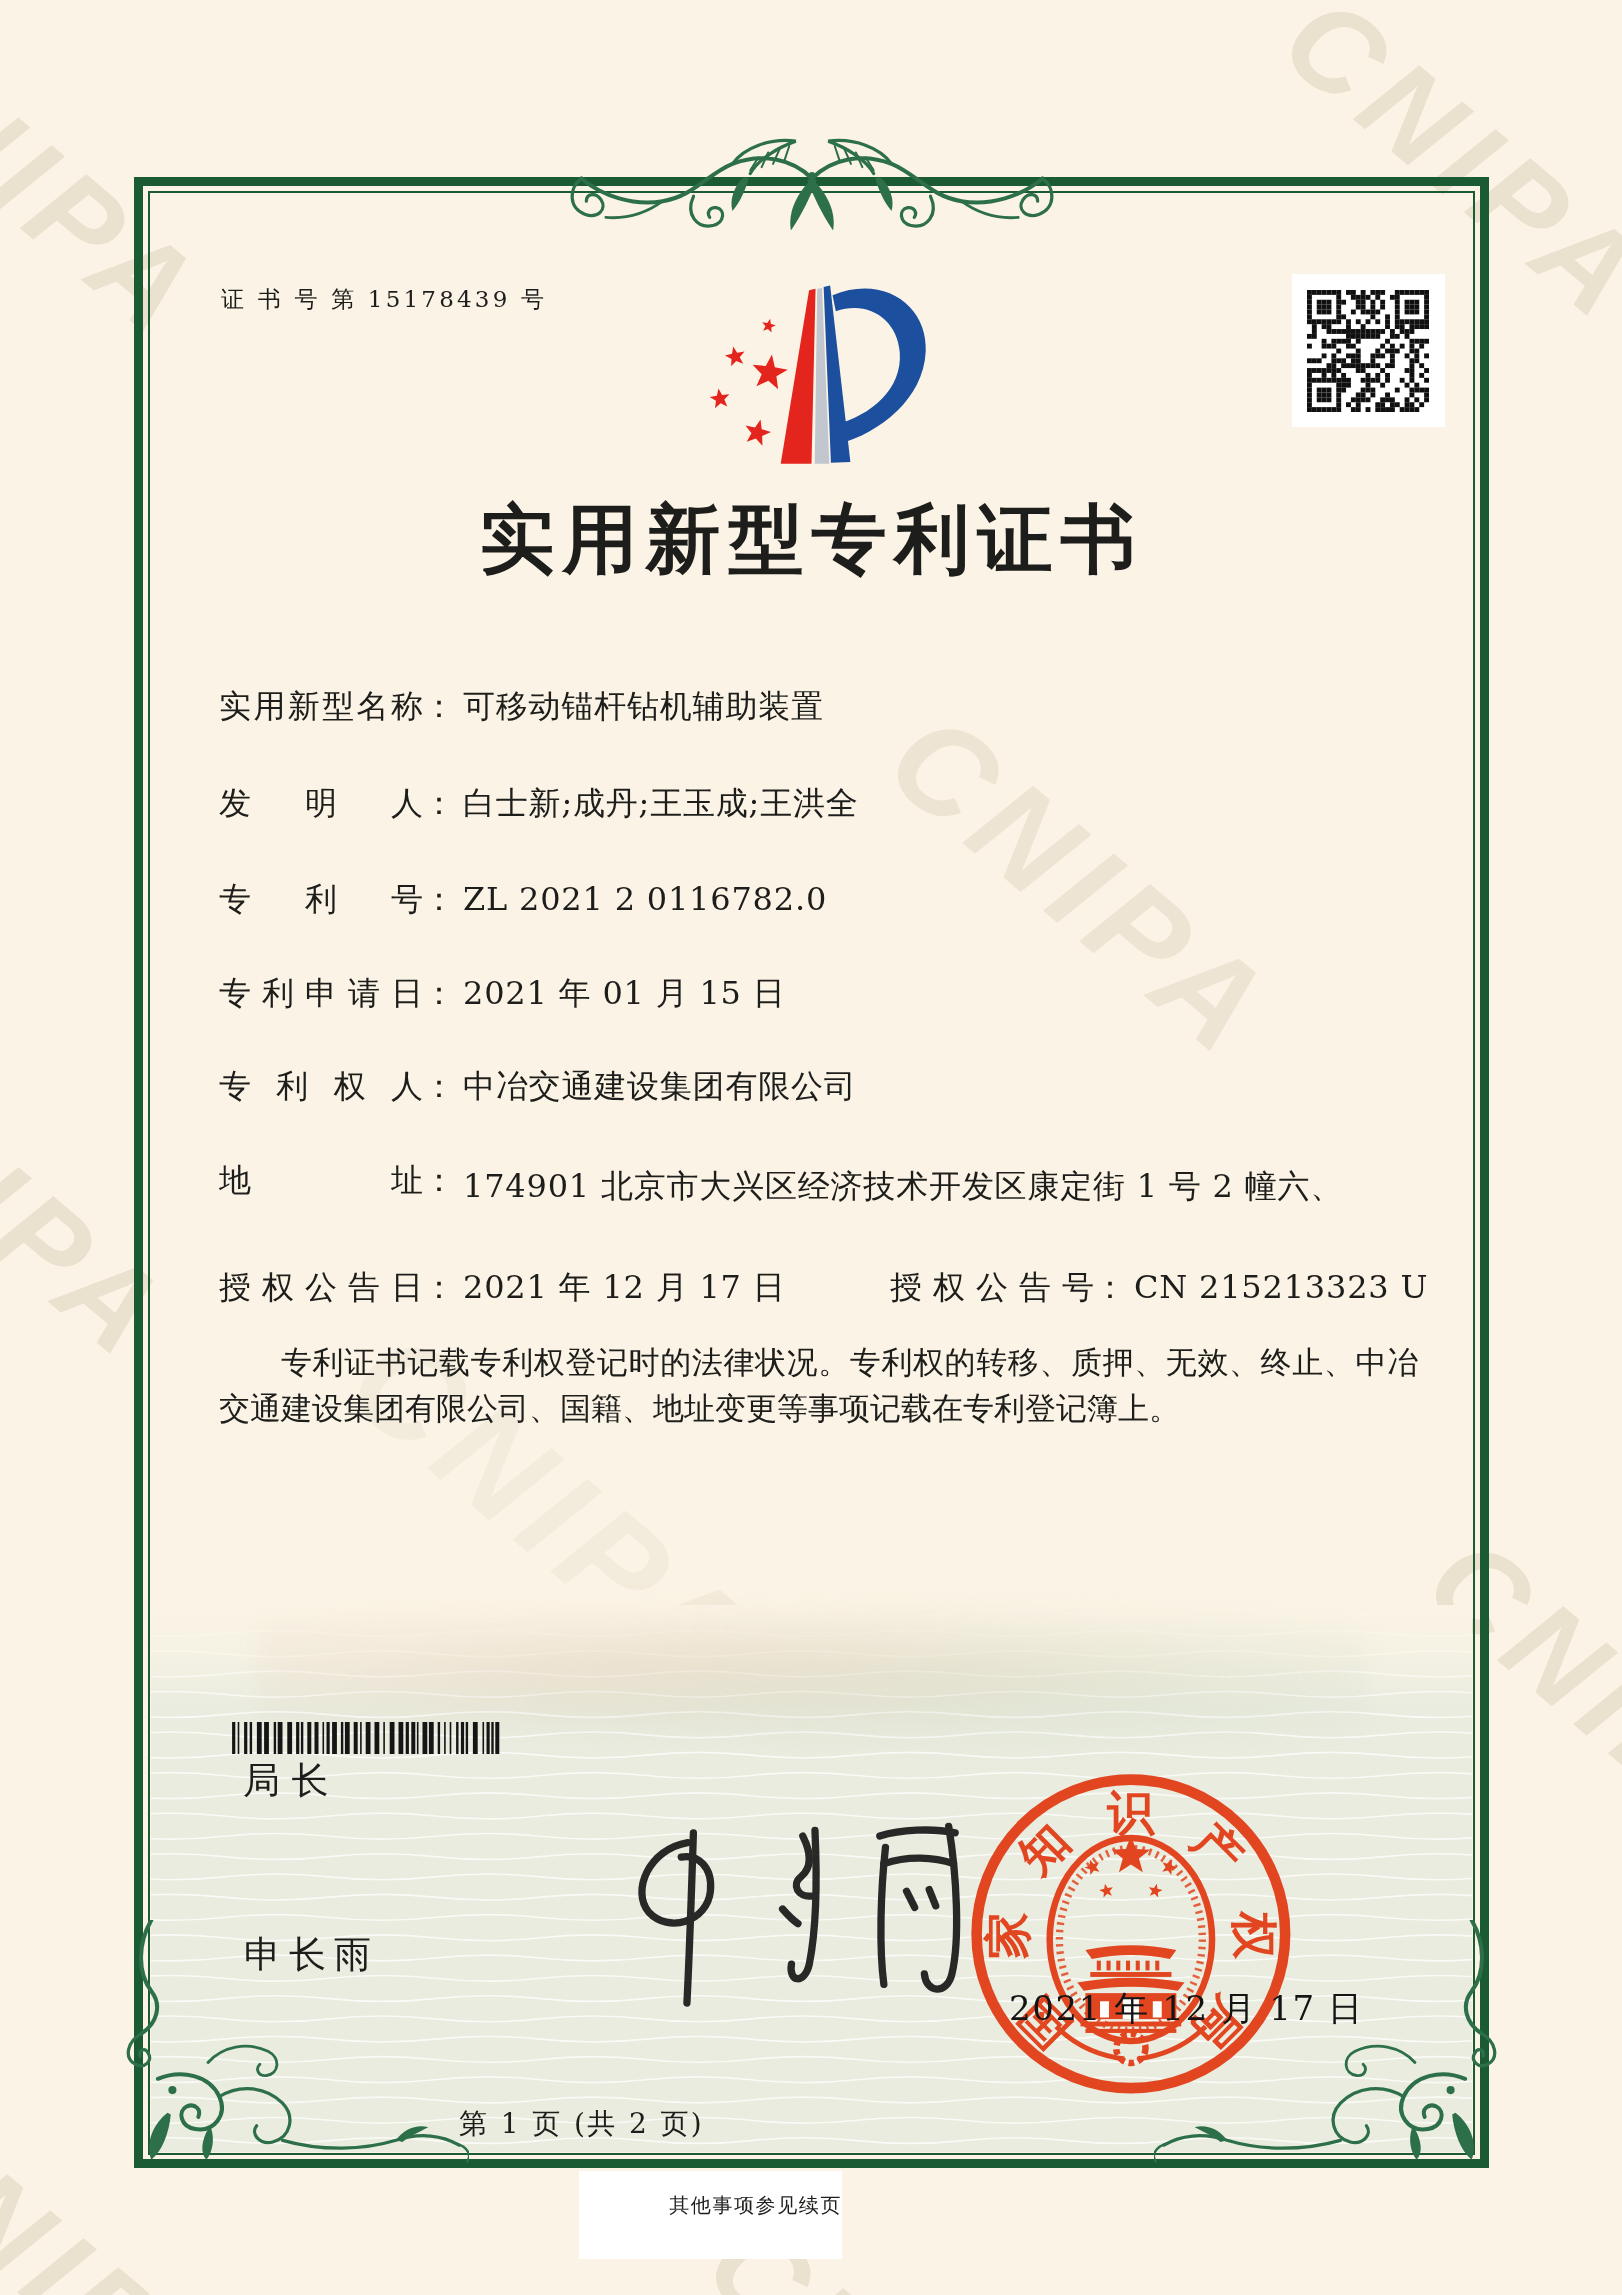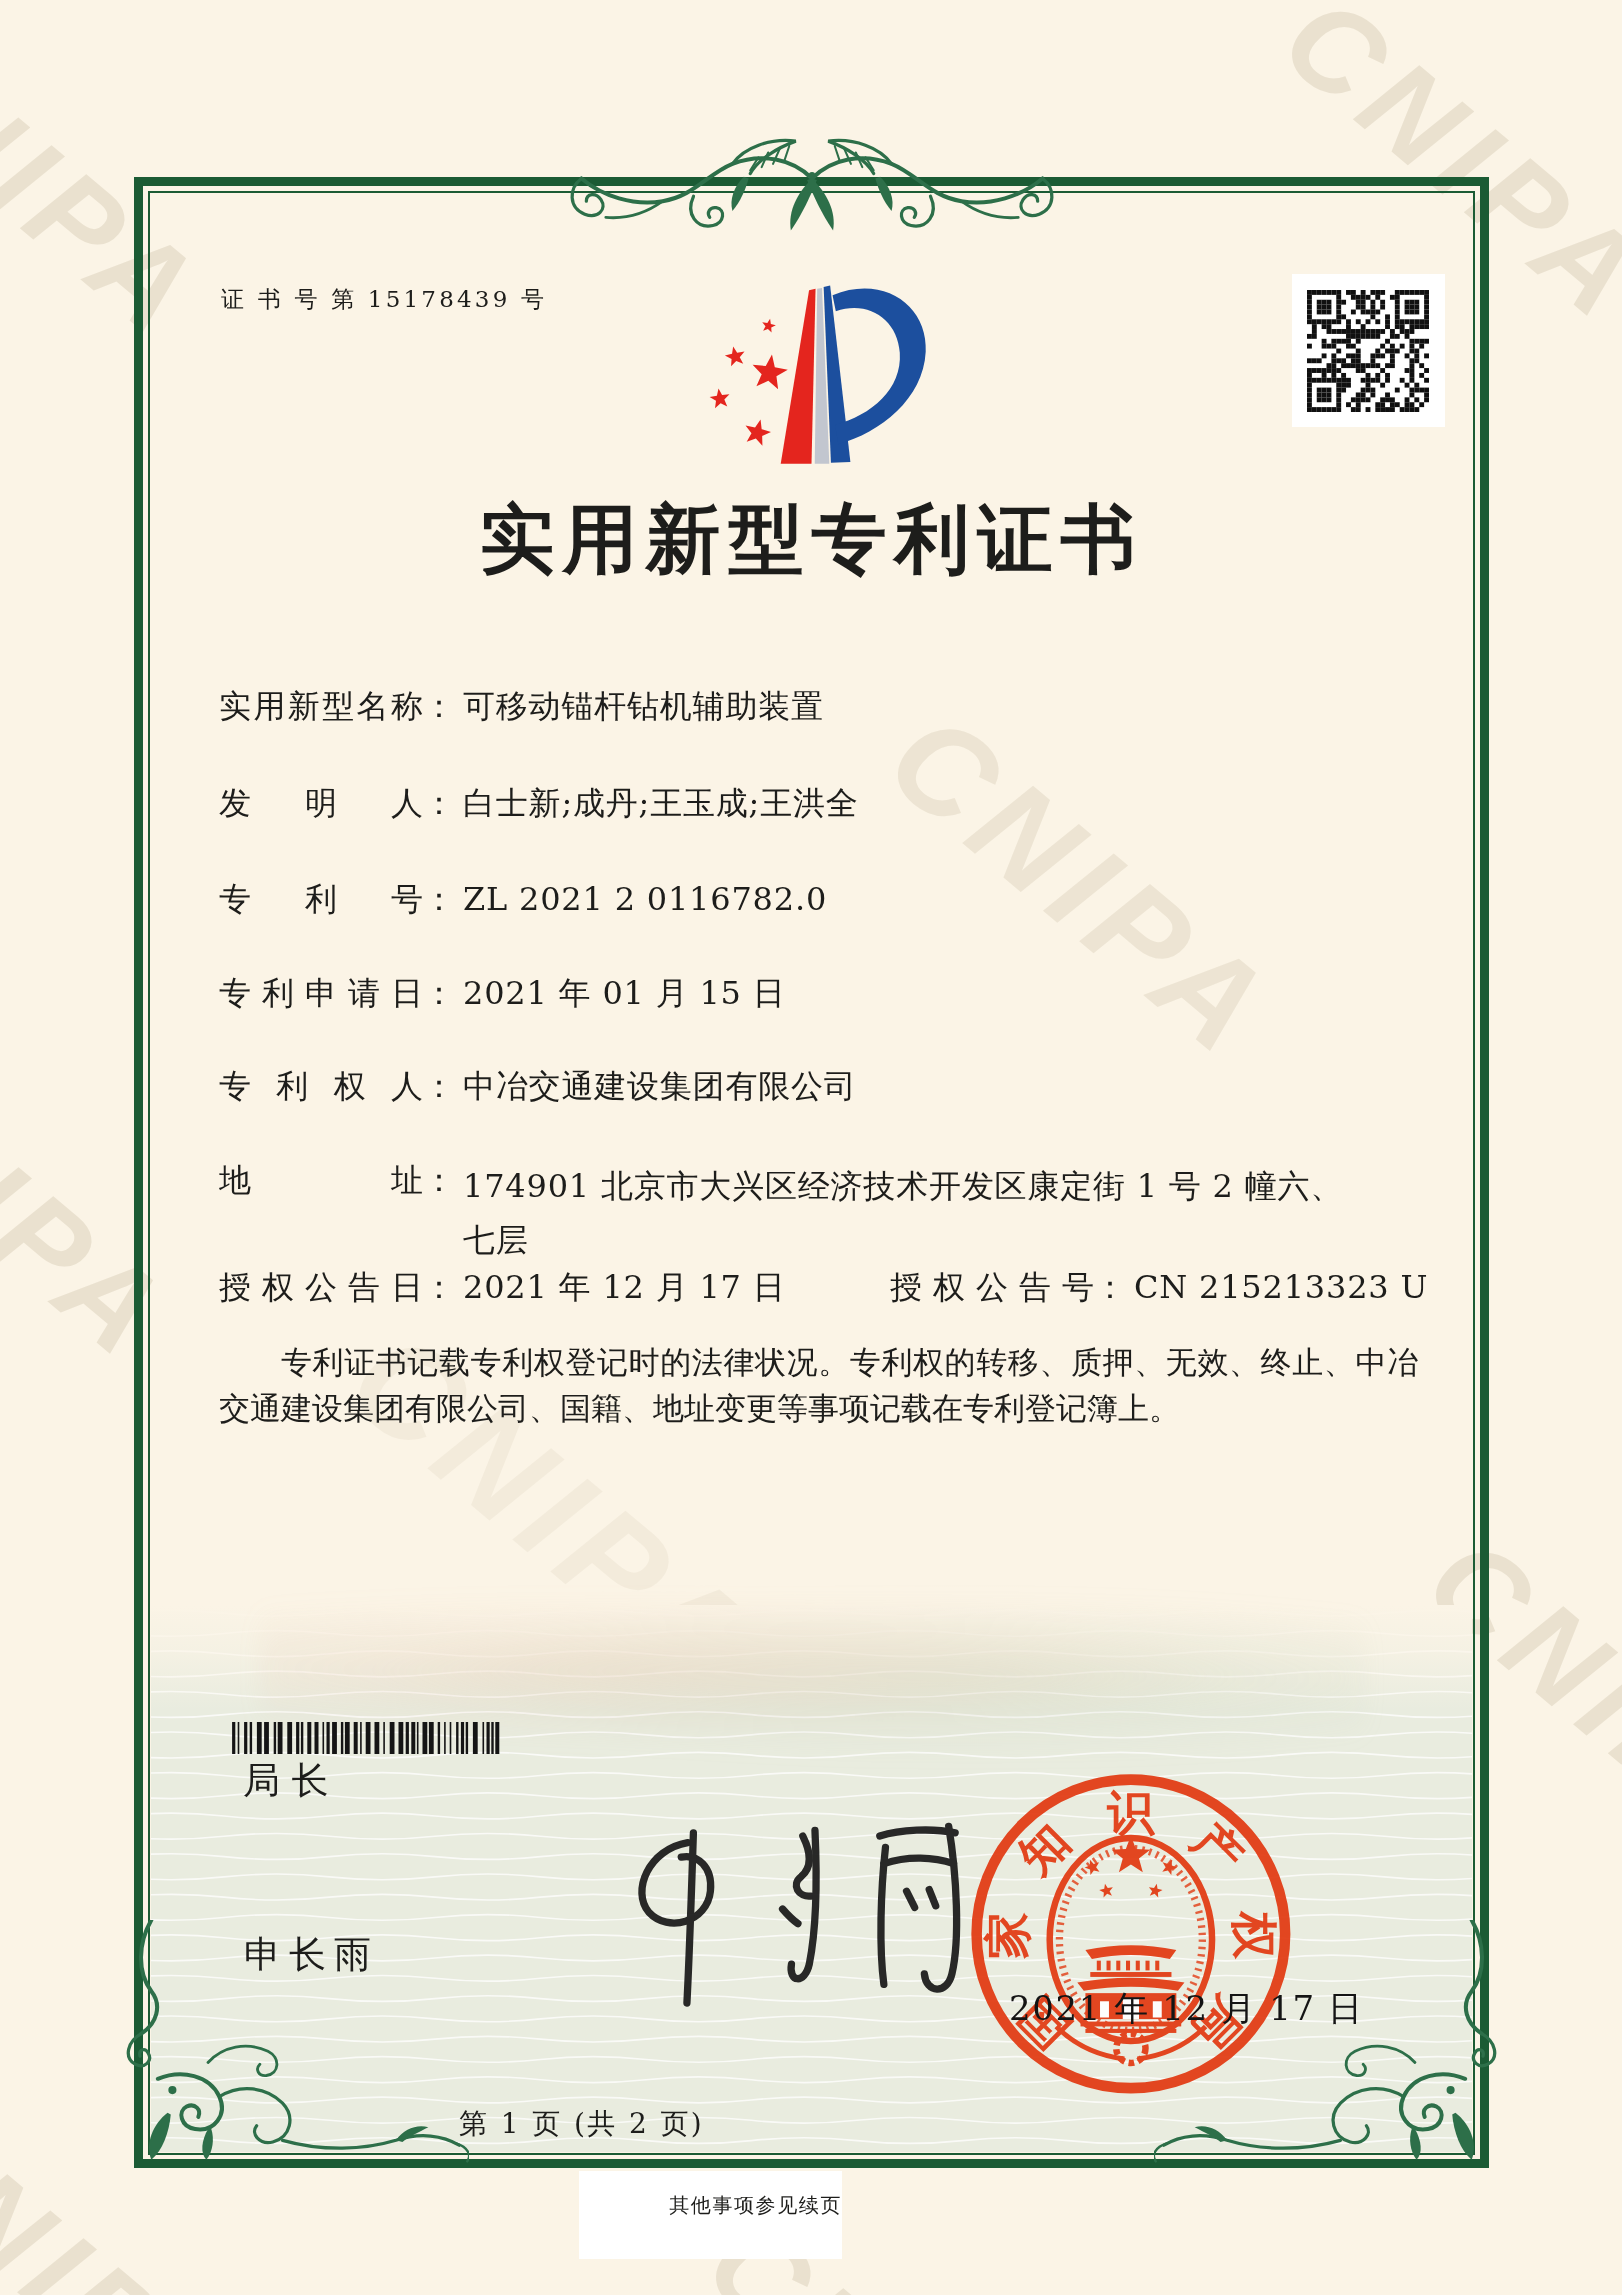--- a/index.html
+++ b/index.html
@@ -540,21 +540,21 @@
         <span>专</span>
         <span>利</span>
         <span>权</span>
         <span>人</span>
       </span><span class="colon">：</span><span class="fvalue">中冶交通建设集团有限公司</span>
   </div>
   <div class="frow" style="top:1159px">
     <span class="flabel">
         <span>地</span>
         <span>址</span>
-      </span><span class="colon">：</span><span class="fvalue multi"><div>174901 北京市大兴区经济技术开发区康定街 1 号 2 幢六、</div><div>七层</div></span>
+      </span><span class="colon">：</span><span class="fvalue multi"><div>174901 北京市大兴区经济技术开发区康定街 1 号 2 幢六、</div></span>
   </div>
   <div class="frow" style="top:1266px">
     <span class="flabel">
         <span>授</span>
         <span>权</span>
         <span>公</span>
         <span>告</span>
         <span>日</span>
       </span><span class="colon">：</span><span class="fvalue">2021 年 12 月 17 日</span>
     <span class="pairB">

